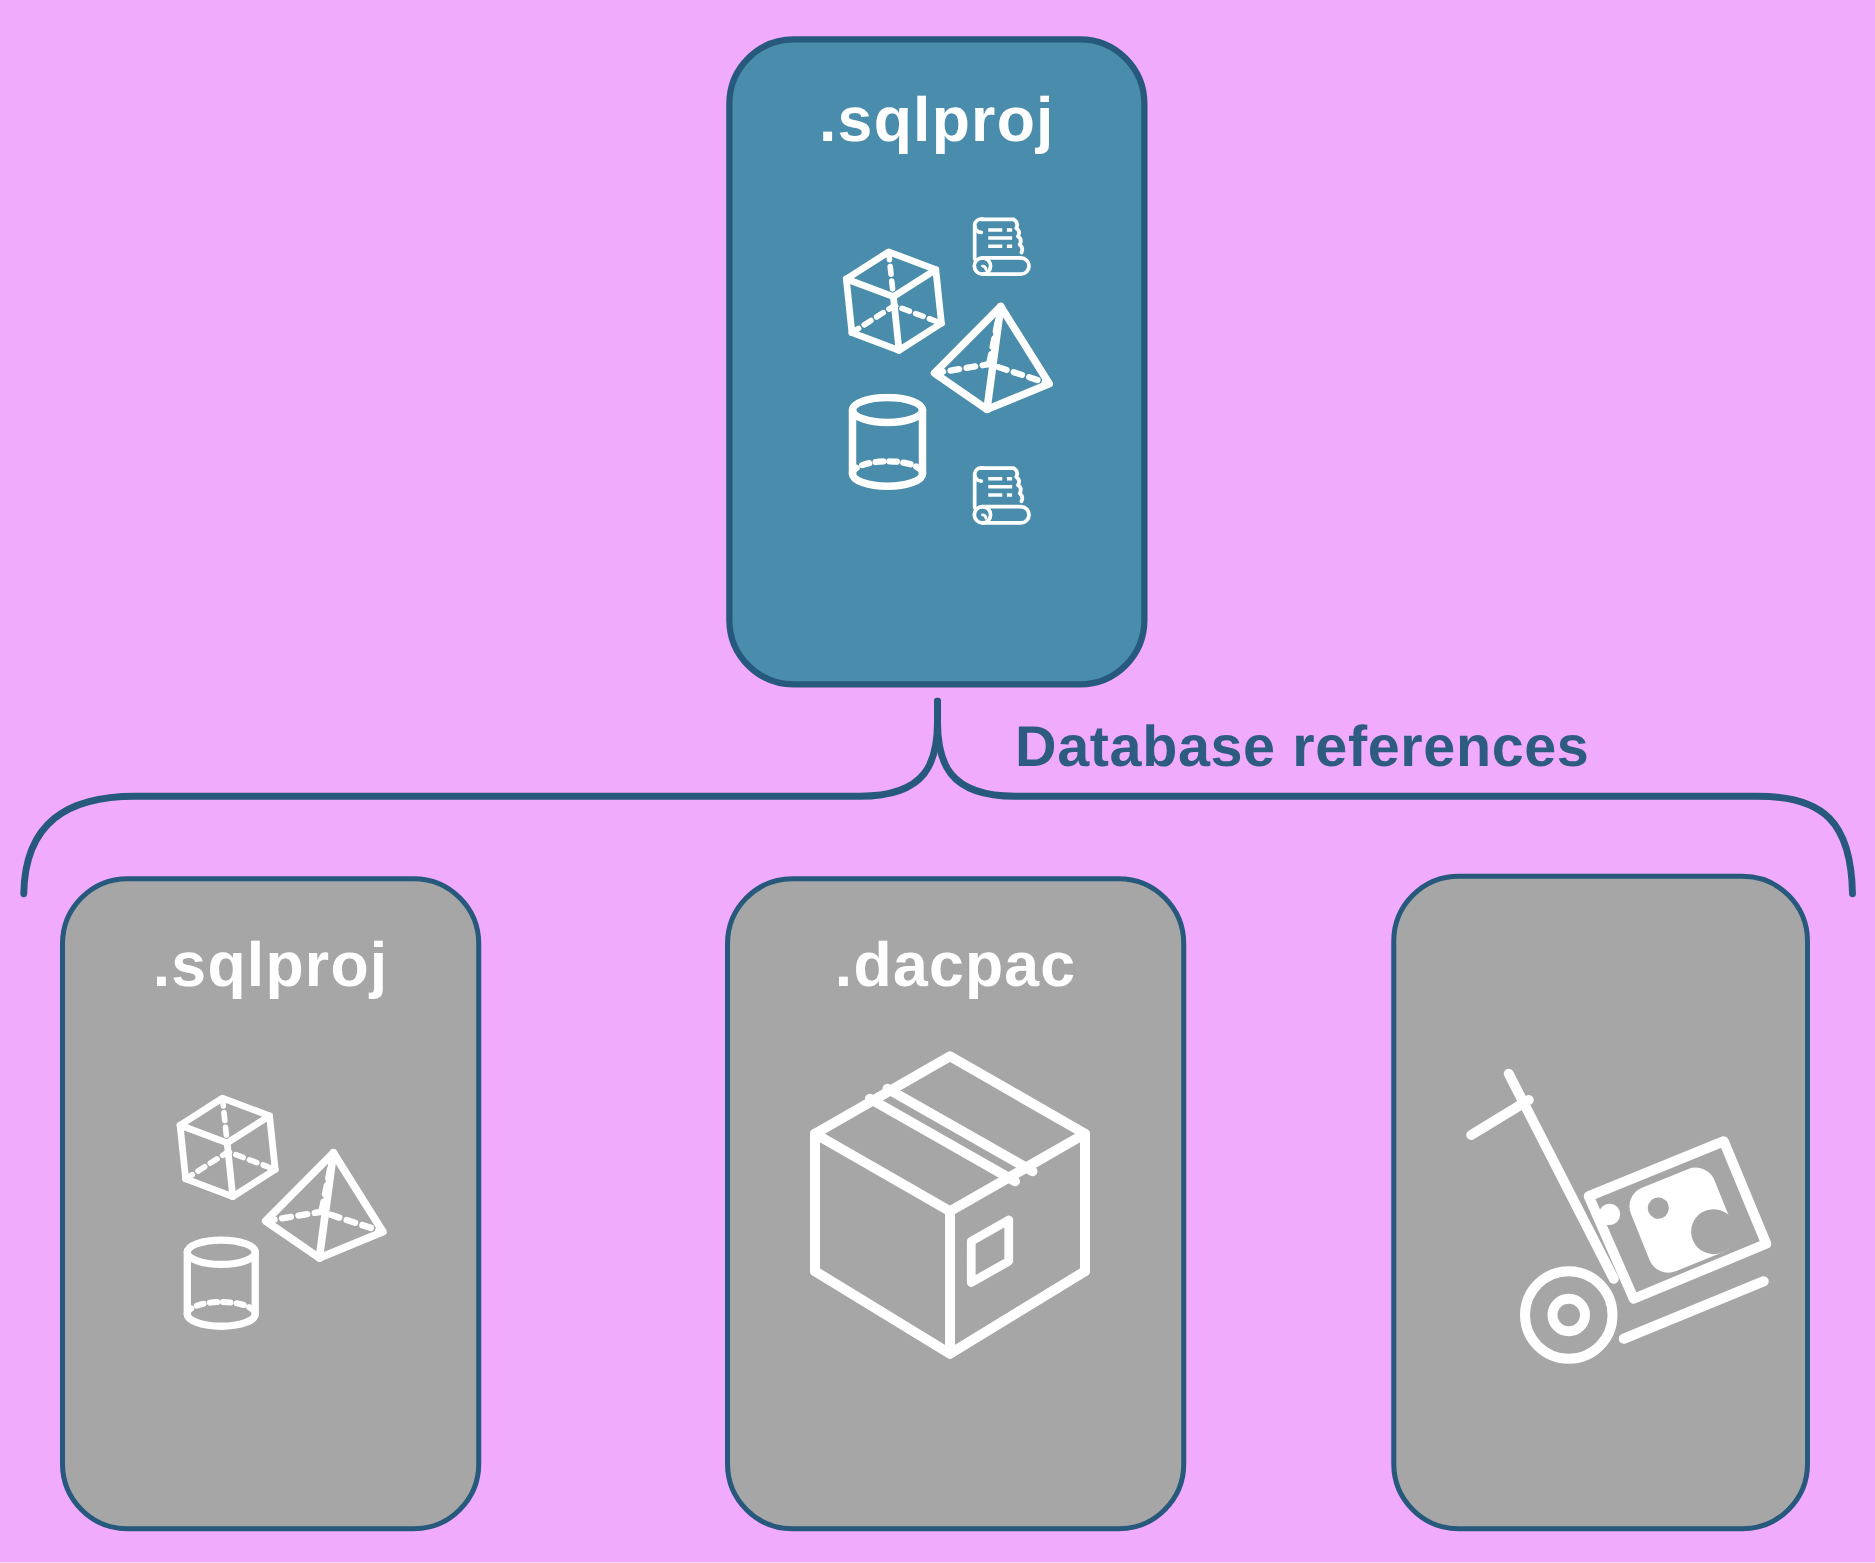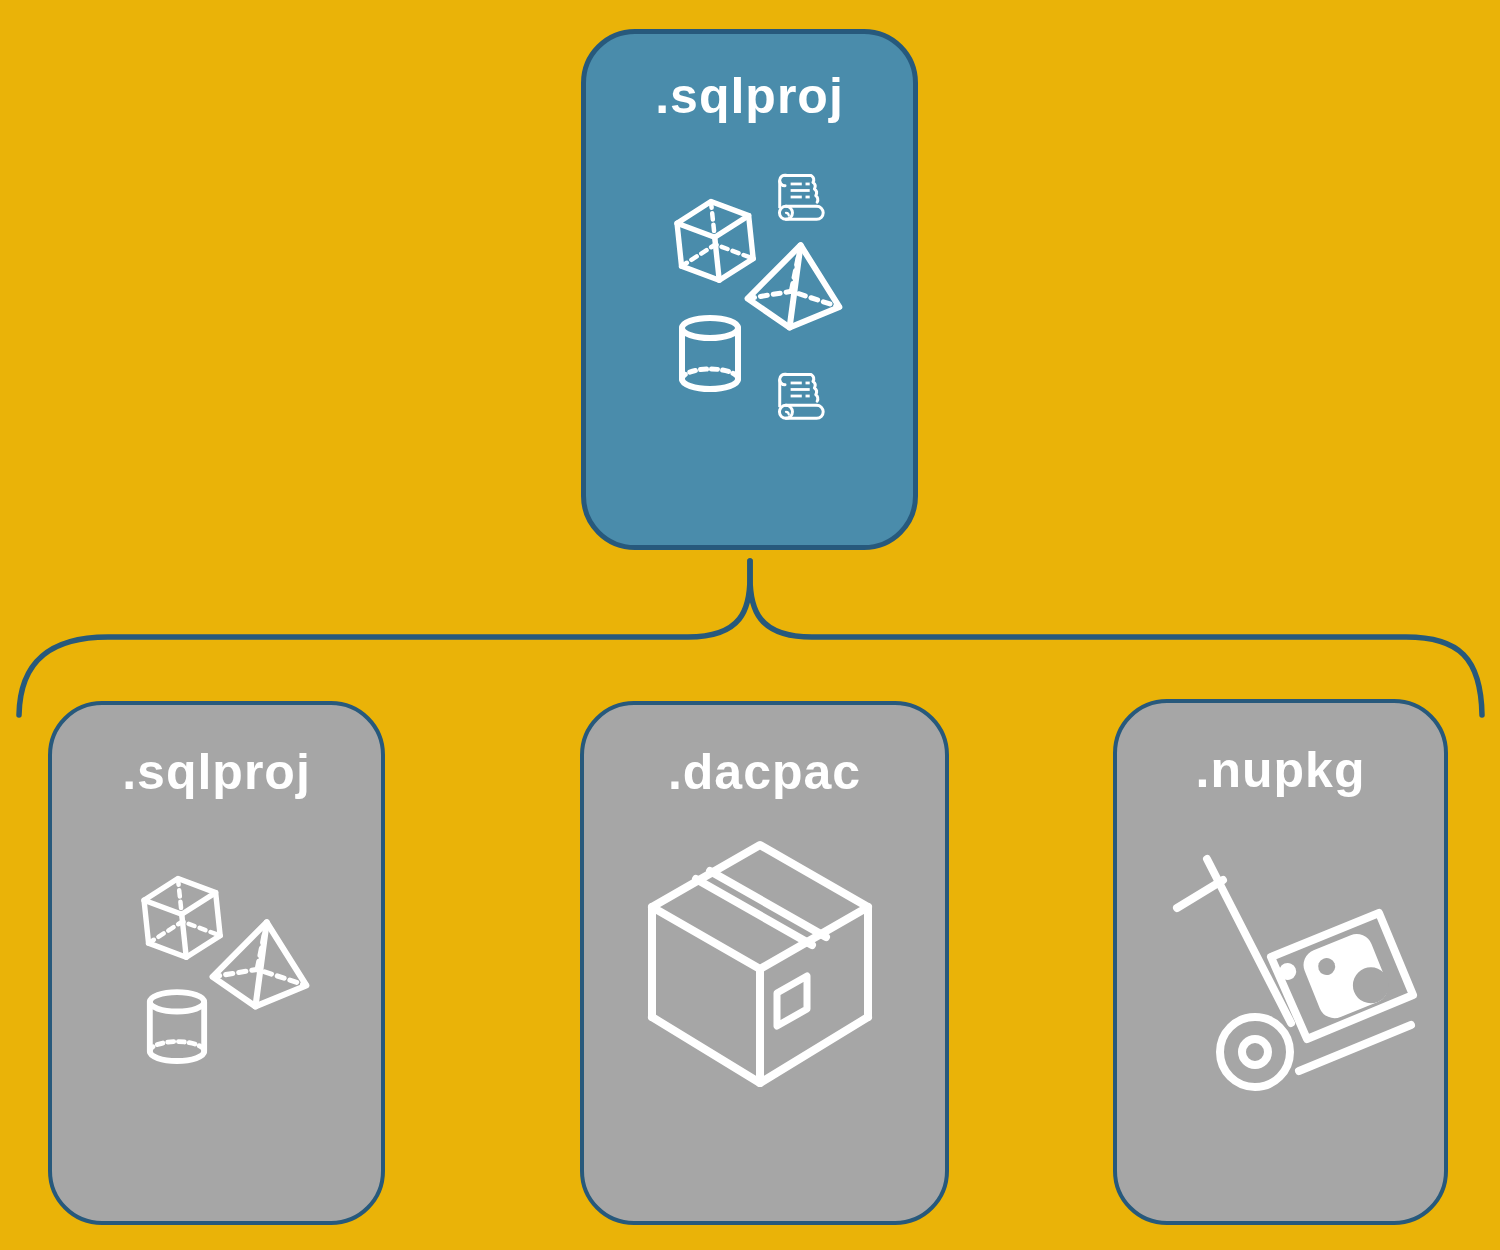--- a/index.html
+++ b/index.html
@@ -4,21 +4,21 @@
 <style>
   :root{
     --blue:#4a8cab;
     --line:#27597c;
     --gray:#a6a6a6;
     --label-blue:#2d5c80;
     --white:#ffffff;
   }
   html,body{margin:0;padding:0;background:#ffffff;}
   .canvas{
-    position:relative;width:1500px;height:1250px;background:#eab308;
+    position:relative;width:1500px;height:1250px;background:#f0abfc;
     font-family:"Liberation Sans", sans-serif;overflow:hidden;
   }
   .card{
     position:absolute;box-sizing:border-box;text-align:center;
     border:4px solid var(--line);border-radius:54px;
   }
   .card.blue{background:var(--blue);border-width:5px;}
   .card.gray{background:var(--gray);}
   .card-label{
     display:block;color:var(--white);font-weight:bold;font-size:50px;
@@ -114,20 +114,21 @@
     </svg>
   </div>
 
   <svg class="brace" width="1500" height="1250" viewBox="0 0 1500 1250">
     <g fill="none" stroke="#27597c" stroke-width="5.5" stroke-linecap="round">
       <path d="M750 561 L750 577 C750 609 742 637 688 637 L108 637 C54 637 20 658 19 715"></path>
       <path d="M750 561 L750 577 C750 609 758 637 812 637 L1406 637 C1459 637 1481 658 1482 715"></path>
     </g>
   </svg>
 
+  <span class="connector-label">Database references</span>
 
   <div class="card gray" style="left:48px;top:701px;width:337px;height:524px;">
     <span class="card-label">.sqlproj</span>
 
     <svg class="icon" style="left:85px;top:166px;transform:rotate(-6deg);" width="90" height="92" viewBox="0 0 100 102">
       <g fill="none" stroke="#ffffff" stroke-width="6" stroke-linecap="round" stroke-linejoin="round">
         <path d="M10 28 L50 8 L90 28 L50 48 Z"></path>
         <path d="M10 28 V76 M90 28 V76 M50 48 V96"></path>
         <path d="M10 76 L50 96 L90 76"></path>
         <g stroke-dasharray="7 6" stroke-width="5">
@@ -167,21 +168,20 @@
         <path d="M12 74 V184 M228 74 V184 M120 136 V250"></path>
         <path d="M12 184 L120 250 L228 184"></path>
         <path d="M56 46 L172 112"></path>
         <path d="M70 38 L186 104"></path>
         <path d="M137 160 L167 143 L167 176 L137 193 Z" stroke-width="7"></path>
       </g>
     </svg>
   </div>
 
   <div class="card gray" style="left:1113px;top:699px;width:335px;height:526px;">
-    <span class="card-label">.nupkg</span>
 
     <svg class="icon" style="left:54px;top:148px;" width="250" height="242" viewBox="0 0 250 242">
       <g fill="none" stroke="#ffffff" stroke-width="8" stroke-linecap="round" stroke-linejoin="round">
         <path d="M36 8 L120 172"></path>
         <path d="M6 57 L52 29"></path>
         <circle cx="84" cy="201" r="35"></circle>
         <circle cx="84" cy="201" r="13"></circle>
         <path d="M128 220 L240 174"></path>
         <path d="M100 106 L208 62 L242 144 L136 188 Z"></path>
       </g>

